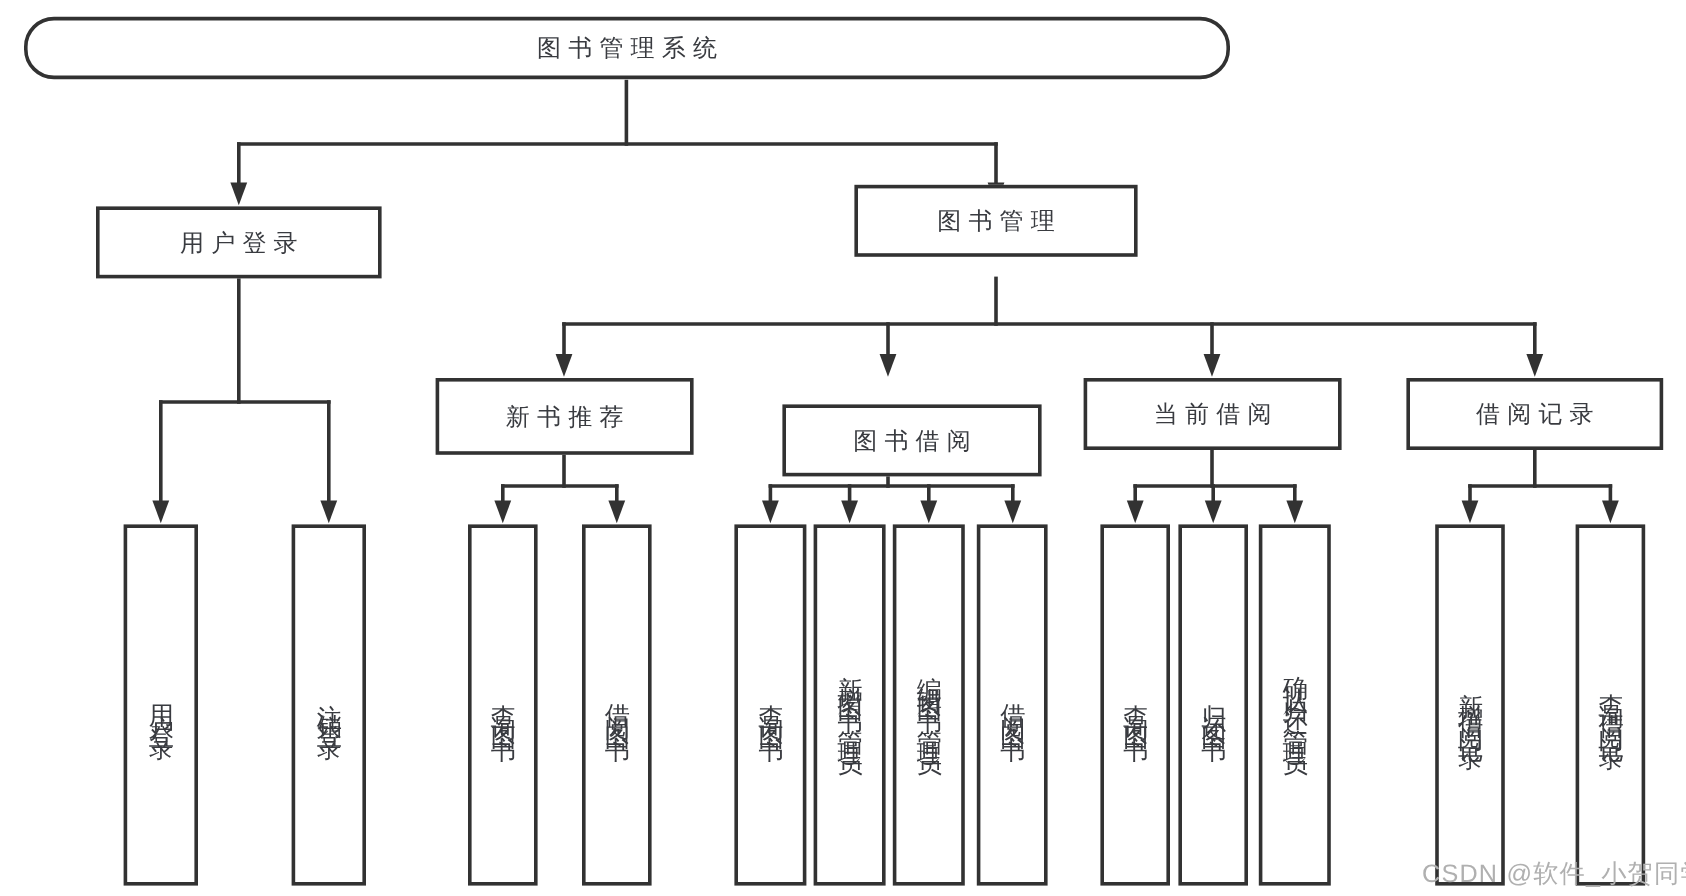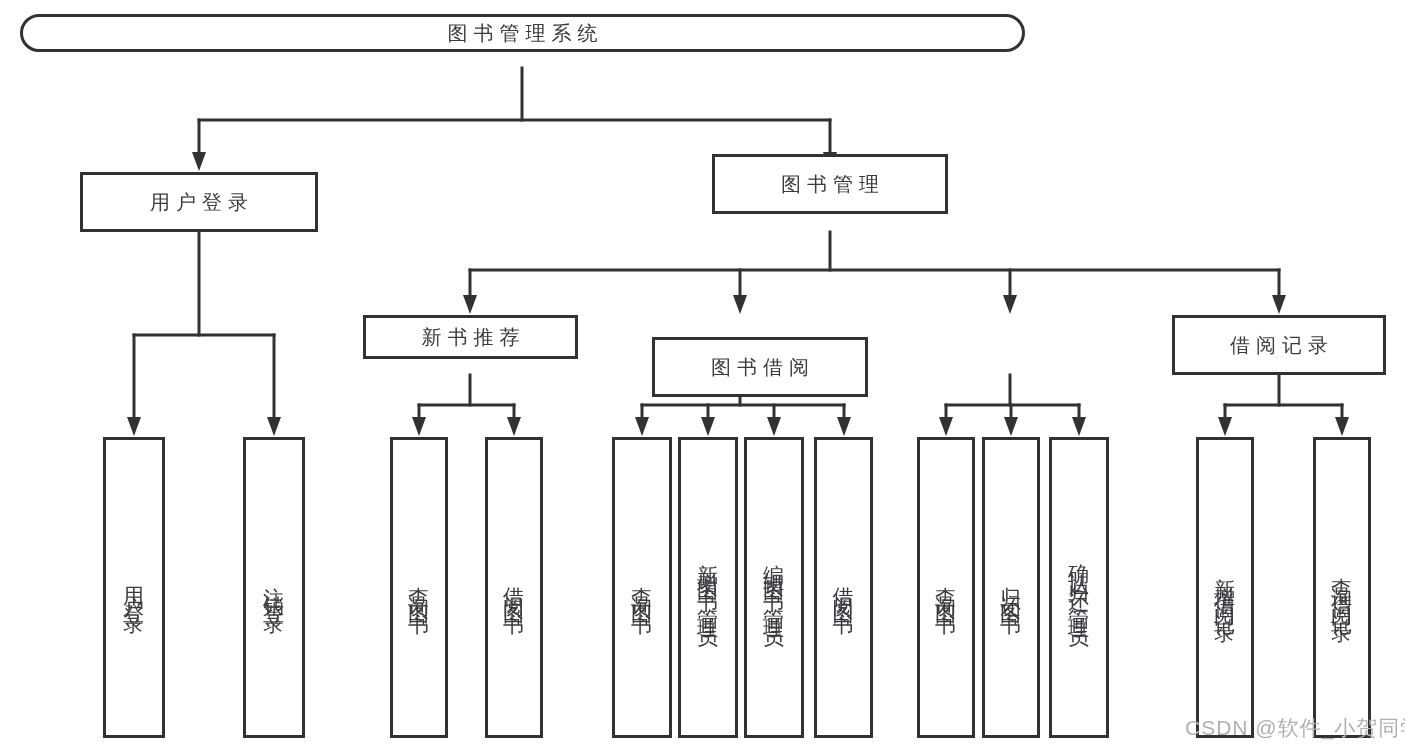--- a/index.html
+++ b/index.html
@@ -114,36 +114,39 @@
     <polygon points="1072,417 1086,417 1079,436"></polygon>
 
     <line x1="1279" y1="375" x2="1279" y2="405"></line>
     <line x1="1225" y1="405" x2="1342" y2="405"></line>
     <line x1="1225" y1="405" x2="1225" y2="420"></line>
     <polygon points="1218,417 1232,417 1225,436"></polygon>
     <line x1="1342" y1="405" x2="1342" y2="420"></line>
     <polygon points="1335,417 1349,417 1342,436"></polygon>
   </svg>
 
-  <div class="box h" style="left:20px; top:14px; width:1005px; height:38px;border-radius:25px;">
+  <div class="box h" style="left:20px; top:14px; width:1005px; height:52px;border-radius:25px;">
     <span>图书管理系统</span>
   </div>
 
   <div class="box h" style="left:80px; top:172px; width:238px; height:60px;">
     <span>用户登录</span>
   </div>
   <div class="box h" style="left:712px; top:154px; width:236px; height:60px;">
     <span>图书管理</span>
   </div>
 
-  <div class="box h" style="left:363px; top:315px; width:215px; height:44px;">
+  <div class="box h" style="left:363px; top:315px; width:215px; height:64px;">
     <span>新书推荐</span>
   </div>
   <div class="box h" style="left:652px; top:315px; width:216px; height:60px;margin-top:22px;">
     <span>图书借阅</span>
+  </div>
+  <div class="box h" style="left:903px; top:315px; width:215px; height:60px;">
+    <span>当前借阅</span>
   </div>
   <div class="box h" style="left:1172px; top:315px; width:214px; height:60px;">
     <span>借阅记录</span>
   </div>
 
   <div class="box v" style="left:103px; top:437px; width:62px; height:301px;">
     <span>用户登录</span>
   </div>
   <div class="box v" style="left:243px; top:437px; width:62px; height:301px;">
     <span>注销登录</span>

